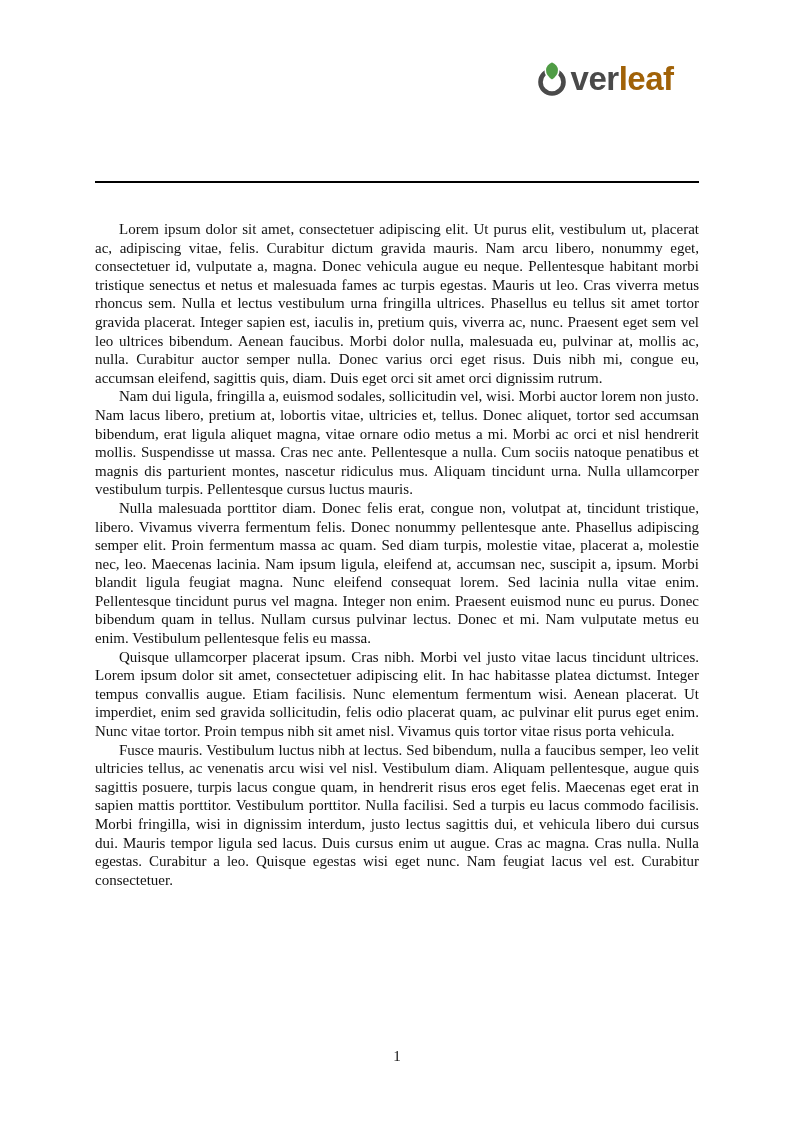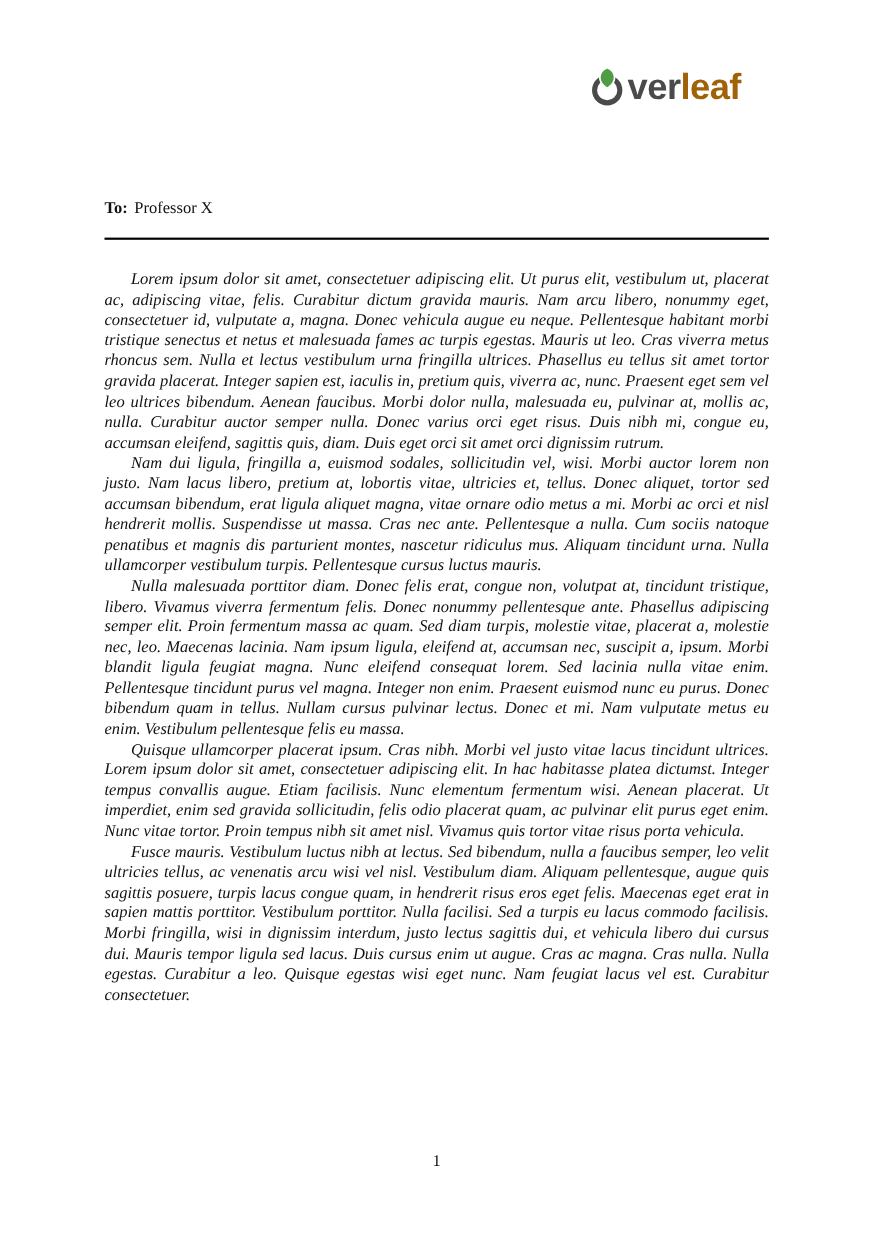--- a/index.html
+++ b/index.html
@@ -38,21 +38,21 @@
   .memo-fields { margin-top: 80px; font-size: 15px; }
   .memo-field  { margin-bottom: 17px; }
   .memo-field .label { font-weight: 700; }
   .memo-field .value { margin-left: 6px; }
   .rule {
     border: none;
     border-top: 2.2px solid #000000;
     margin-top: 14px;
     width: 100%;
   }
-  .memo-body { margin-top: 27px; font-style: italic; }
+  .memo-body { margin-top: 37px; }
   .memo-body p {
     font-size: 15px;
     line-height: 18.6px;
     text-align: justify;
     text-indent: 24px;
     margin: 0;
   }
   .page-footer {
     position: absolute;
     left: 0;
@@ -76,23 +76,20 @@
         </svg>
       </span>
       <span class="part-gray">ver</span>
         <span class="part-green">leaf</span>
     </span>
   </div>
 
   <div class="content">
 
     <div class="memo-fields">
-      <div class="memo-field">
-        <span class="label">To:</span><span class="value">Professor X</span>
-      </div>
     </div>
 
     <hr class="rule">
 
     <div class="memo-body">
       <p>Lorem ipsum dolor sit amet, consectetuer adipiscing elit. Ut purus elit, vestibulum ut, placerat ac, adipiscing vitae, felis. Curabitur dictum gravida mauris. Nam arcu libero, nonummy eget, consectetuer id, vulputate a, magna. Donec vehicula augue eu neque. Pellentesque habitant morbi tristique senectus et netus et malesuada fames ac turpis egestas. Mauris ut leo. Cras viverra metus rhoncus sem. Nulla et lectus vestibulum urna fringilla ultrices. Phasellus eu tellus sit amet tortor gravida placerat. Integer sapien est, iaculis in, pretium quis, viverra ac, nunc. Praesent eget sem vel leo ultrices bibendum. Aenean faucibus. Morbi dolor nulla, malesuada eu, pulvinar at, mollis ac, nulla. Curabitur auctor semper nulla. Donec varius orci eget risus. Duis nibh mi, congue eu, accumsan eleifend, sagittis quis, diam. Duis eget orci sit amet orci dignissim rutrum.</p>
       <p>Nam dui ligula, fringilla a, euismod sodales, sollicitudin vel, wisi. Morbi auctor lorem non justo. Nam lacus libero, pretium at, lobortis vitae, ultricies et, tellus. Donec aliquet, tortor sed accumsan bibendum, erat ligula aliquet magna, vitae ornare odio metus a mi. Morbi ac orci et nisl hendrerit mollis. Suspendisse ut massa. Cras nec ante. Pellentesque a nulla. Cum sociis natoque penatibus et magnis dis parturient montes, nascetur ridiculus mus. Aliquam tincidunt urna. Nulla ullamcorper vestibulum turpis. Pellentesque cursus luctus mauris.</p>
       <p>Nulla malesuada porttitor diam. Donec felis erat, congue non, volutpat at, tincidunt tristique, libero. Vivamus viverra fermentum felis. Donec nonummy pellentesque ante. Phasellus adipiscing semper elit. Proin fermentum massa ac quam. Sed diam turpis, molestie vitae, placerat a, molestie nec, leo. Maecenas lacinia. Nam ipsum ligula, eleifend at, accumsan nec, suscipit a, ipsum. Morbi blandit ligula feugiat magna. Nunc eleifend consequat lorem. Sed lacinia nulla vitae enim. Pellentesque tincidunt purus vel magna. Integer non enim. Praesent euismod nunc eu purus. Donec bibendum quam in tellus. Nullam cursus pulvinar lectus. Donec et mi. Nam vulputate metus eu enim. Vestibulum pellentesque felis eu massa.</p>
       <p>Quisque ullamcorper placerat ipsum. Cras nibh. Morbi vel justo vitae lacus tincidunt ultrices. Lorem ipsum dolor sit amet, consectetuer adipiscing elit. In hac habitasse platea dictumst. Integer tempus convallis augue. Etiam facilisis. Nunc elementum fermentum wisi. Aenean placerat. Ut imperdiet, enim sed gravida sollicitudin, felis odio placerat quam, ac pulvinar elit purus eget enim. Nunc vitae tortor. Proin tempus nibh sit amet nisl. Vivamus quis tortor vitae risus porta vehicula.</p>
       <p>Fusce mauris. Vestibulum luctus nibh at lectus. Sed bibendum, nulla a faucibus semper, leo velit ultricies tellus, ac venenatis arcu wisi vel nisl. Vestibulum diam. Aliquam pellentesque, augue quis sagittis posuere, turpis lacus congue quam, in hendrerit risus eros eget felis. Maecenas eget erat in sapien mattis porttitor. Vestibulum porttitor. Nulla facilisi. Sed a turpis eu lacus commodo facilisis. Morbi fringilla, wisi in dignissim interdum, justo lectus sagittis dui, et vehicula libero dui cursus dui. Mauris tempor ligula sed lacus. Duis cursus enim ut augue. Cras ac magna. Cras nulla. Nulla egestas. Curabitur a leo. Quisque egestas wisi eget nunc. Nam feugiat lacus vel est. Curabitur consectetuer.</p>

